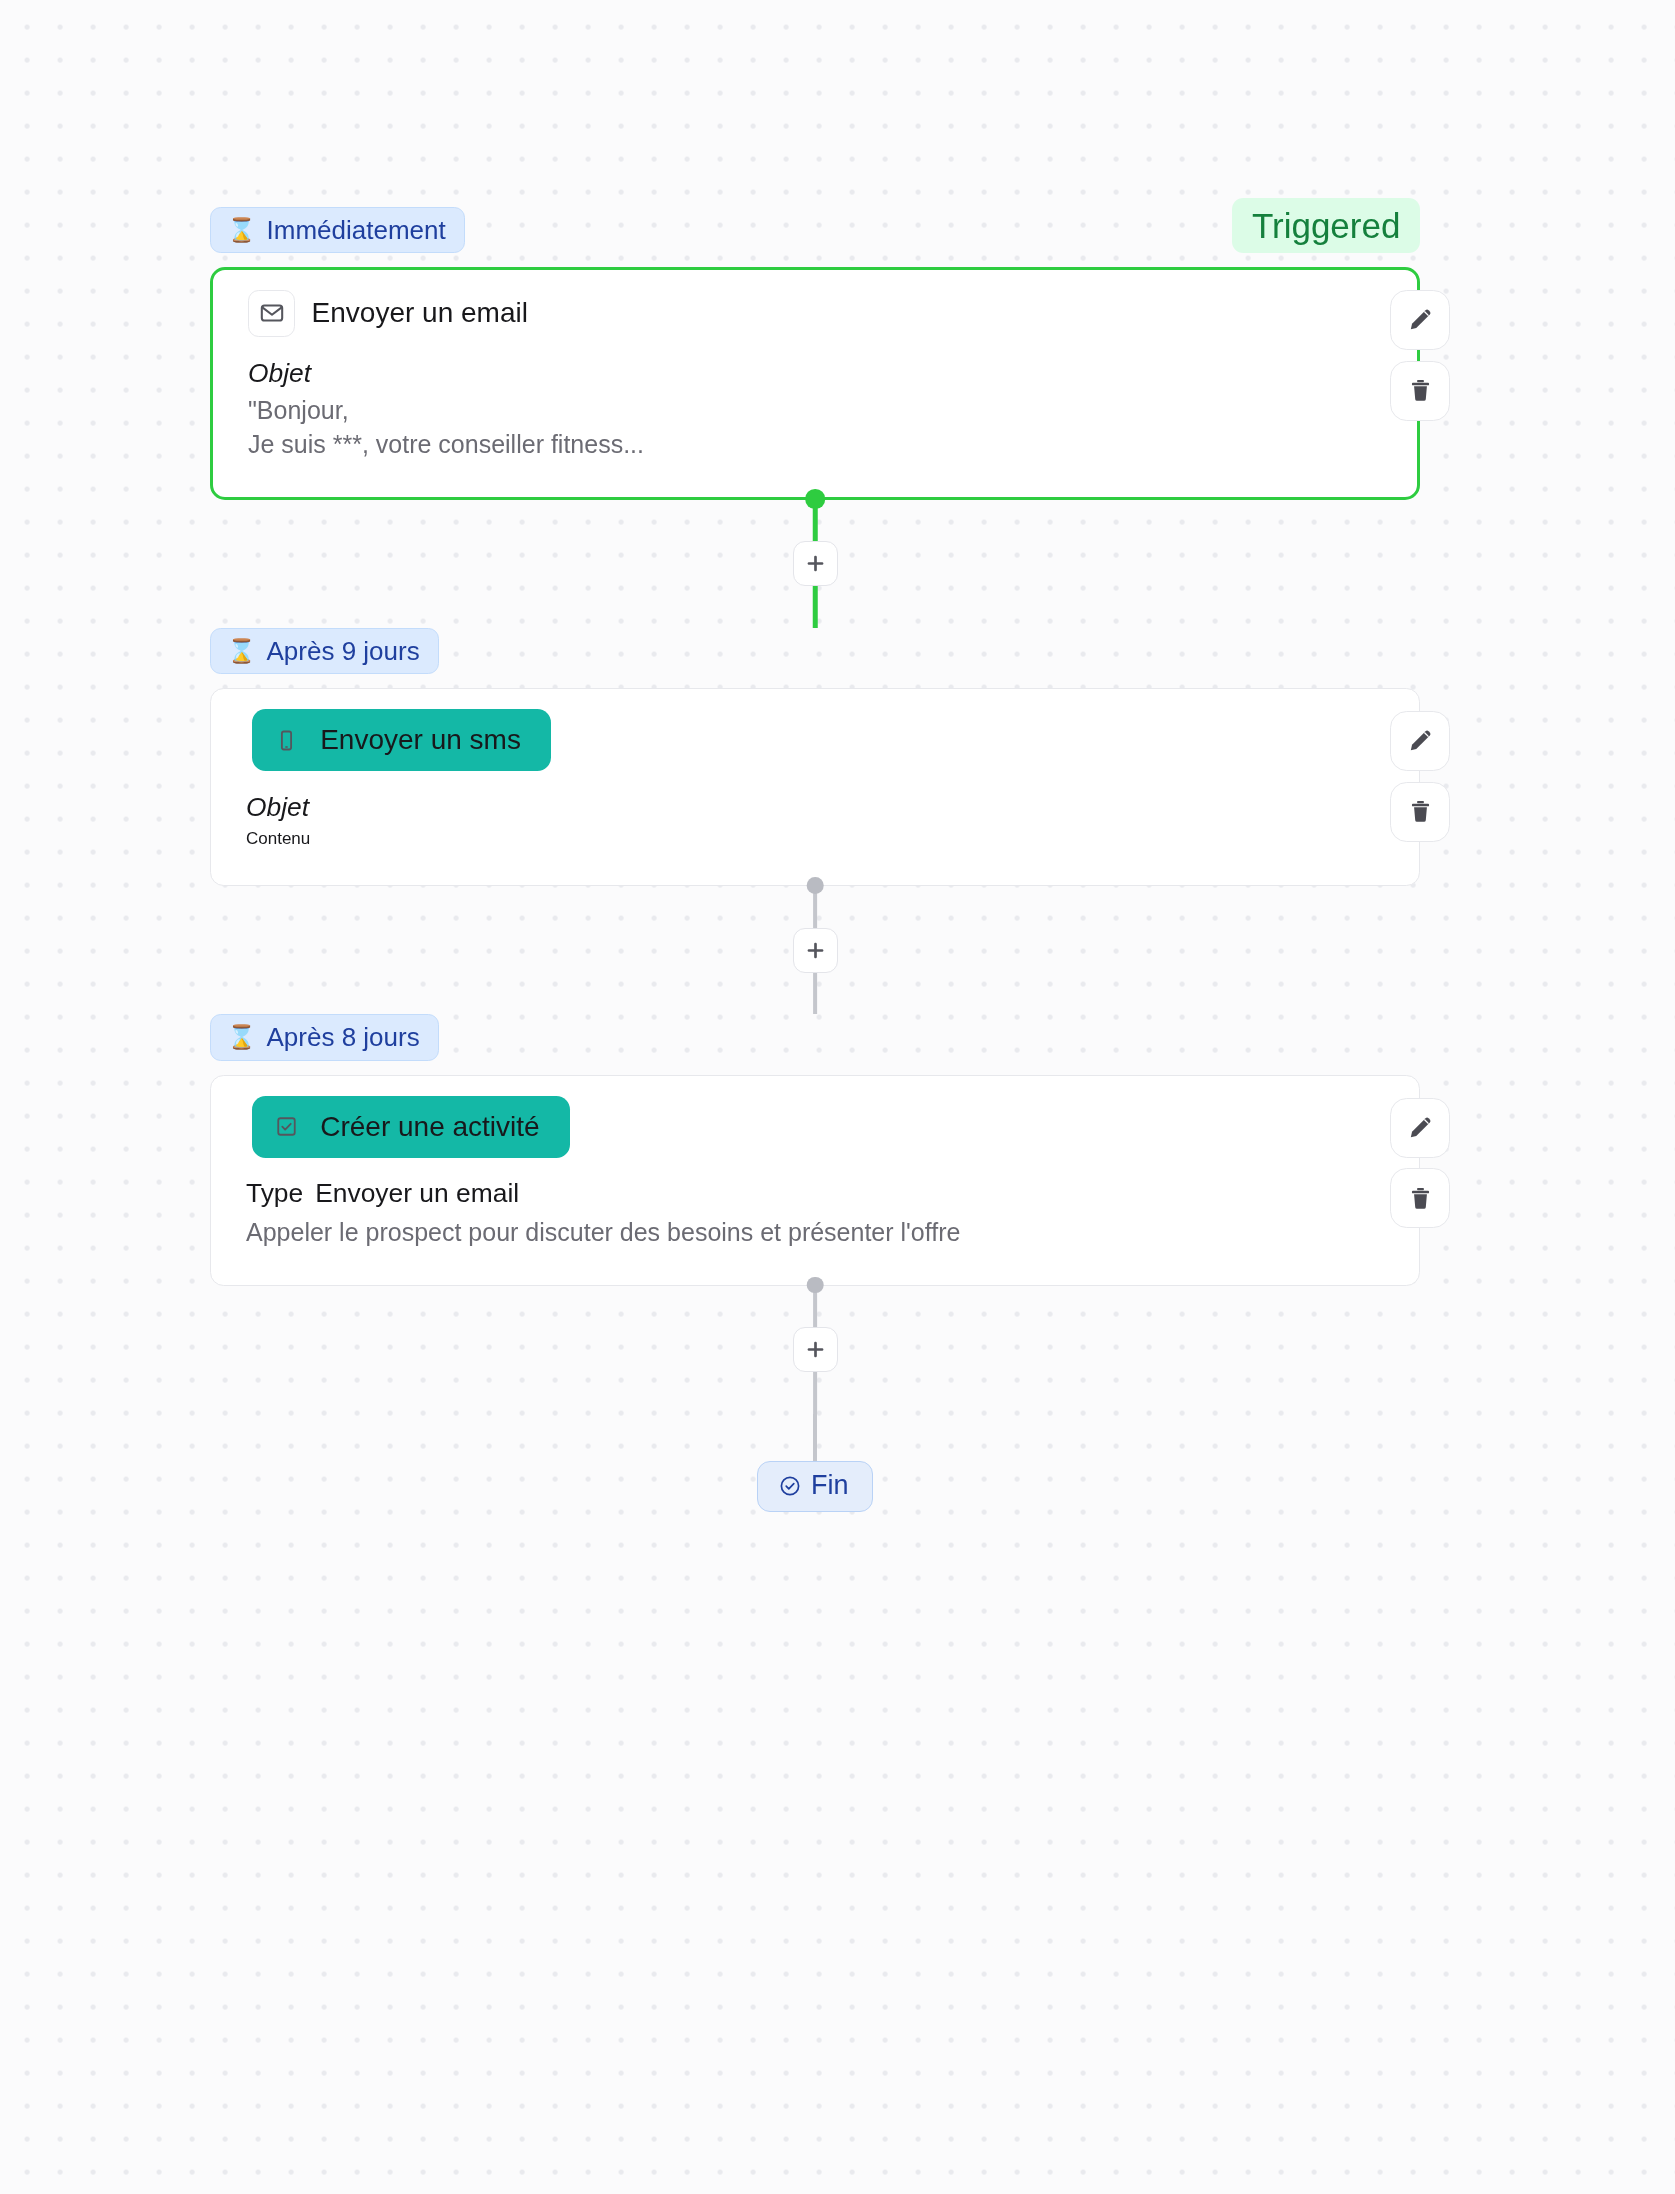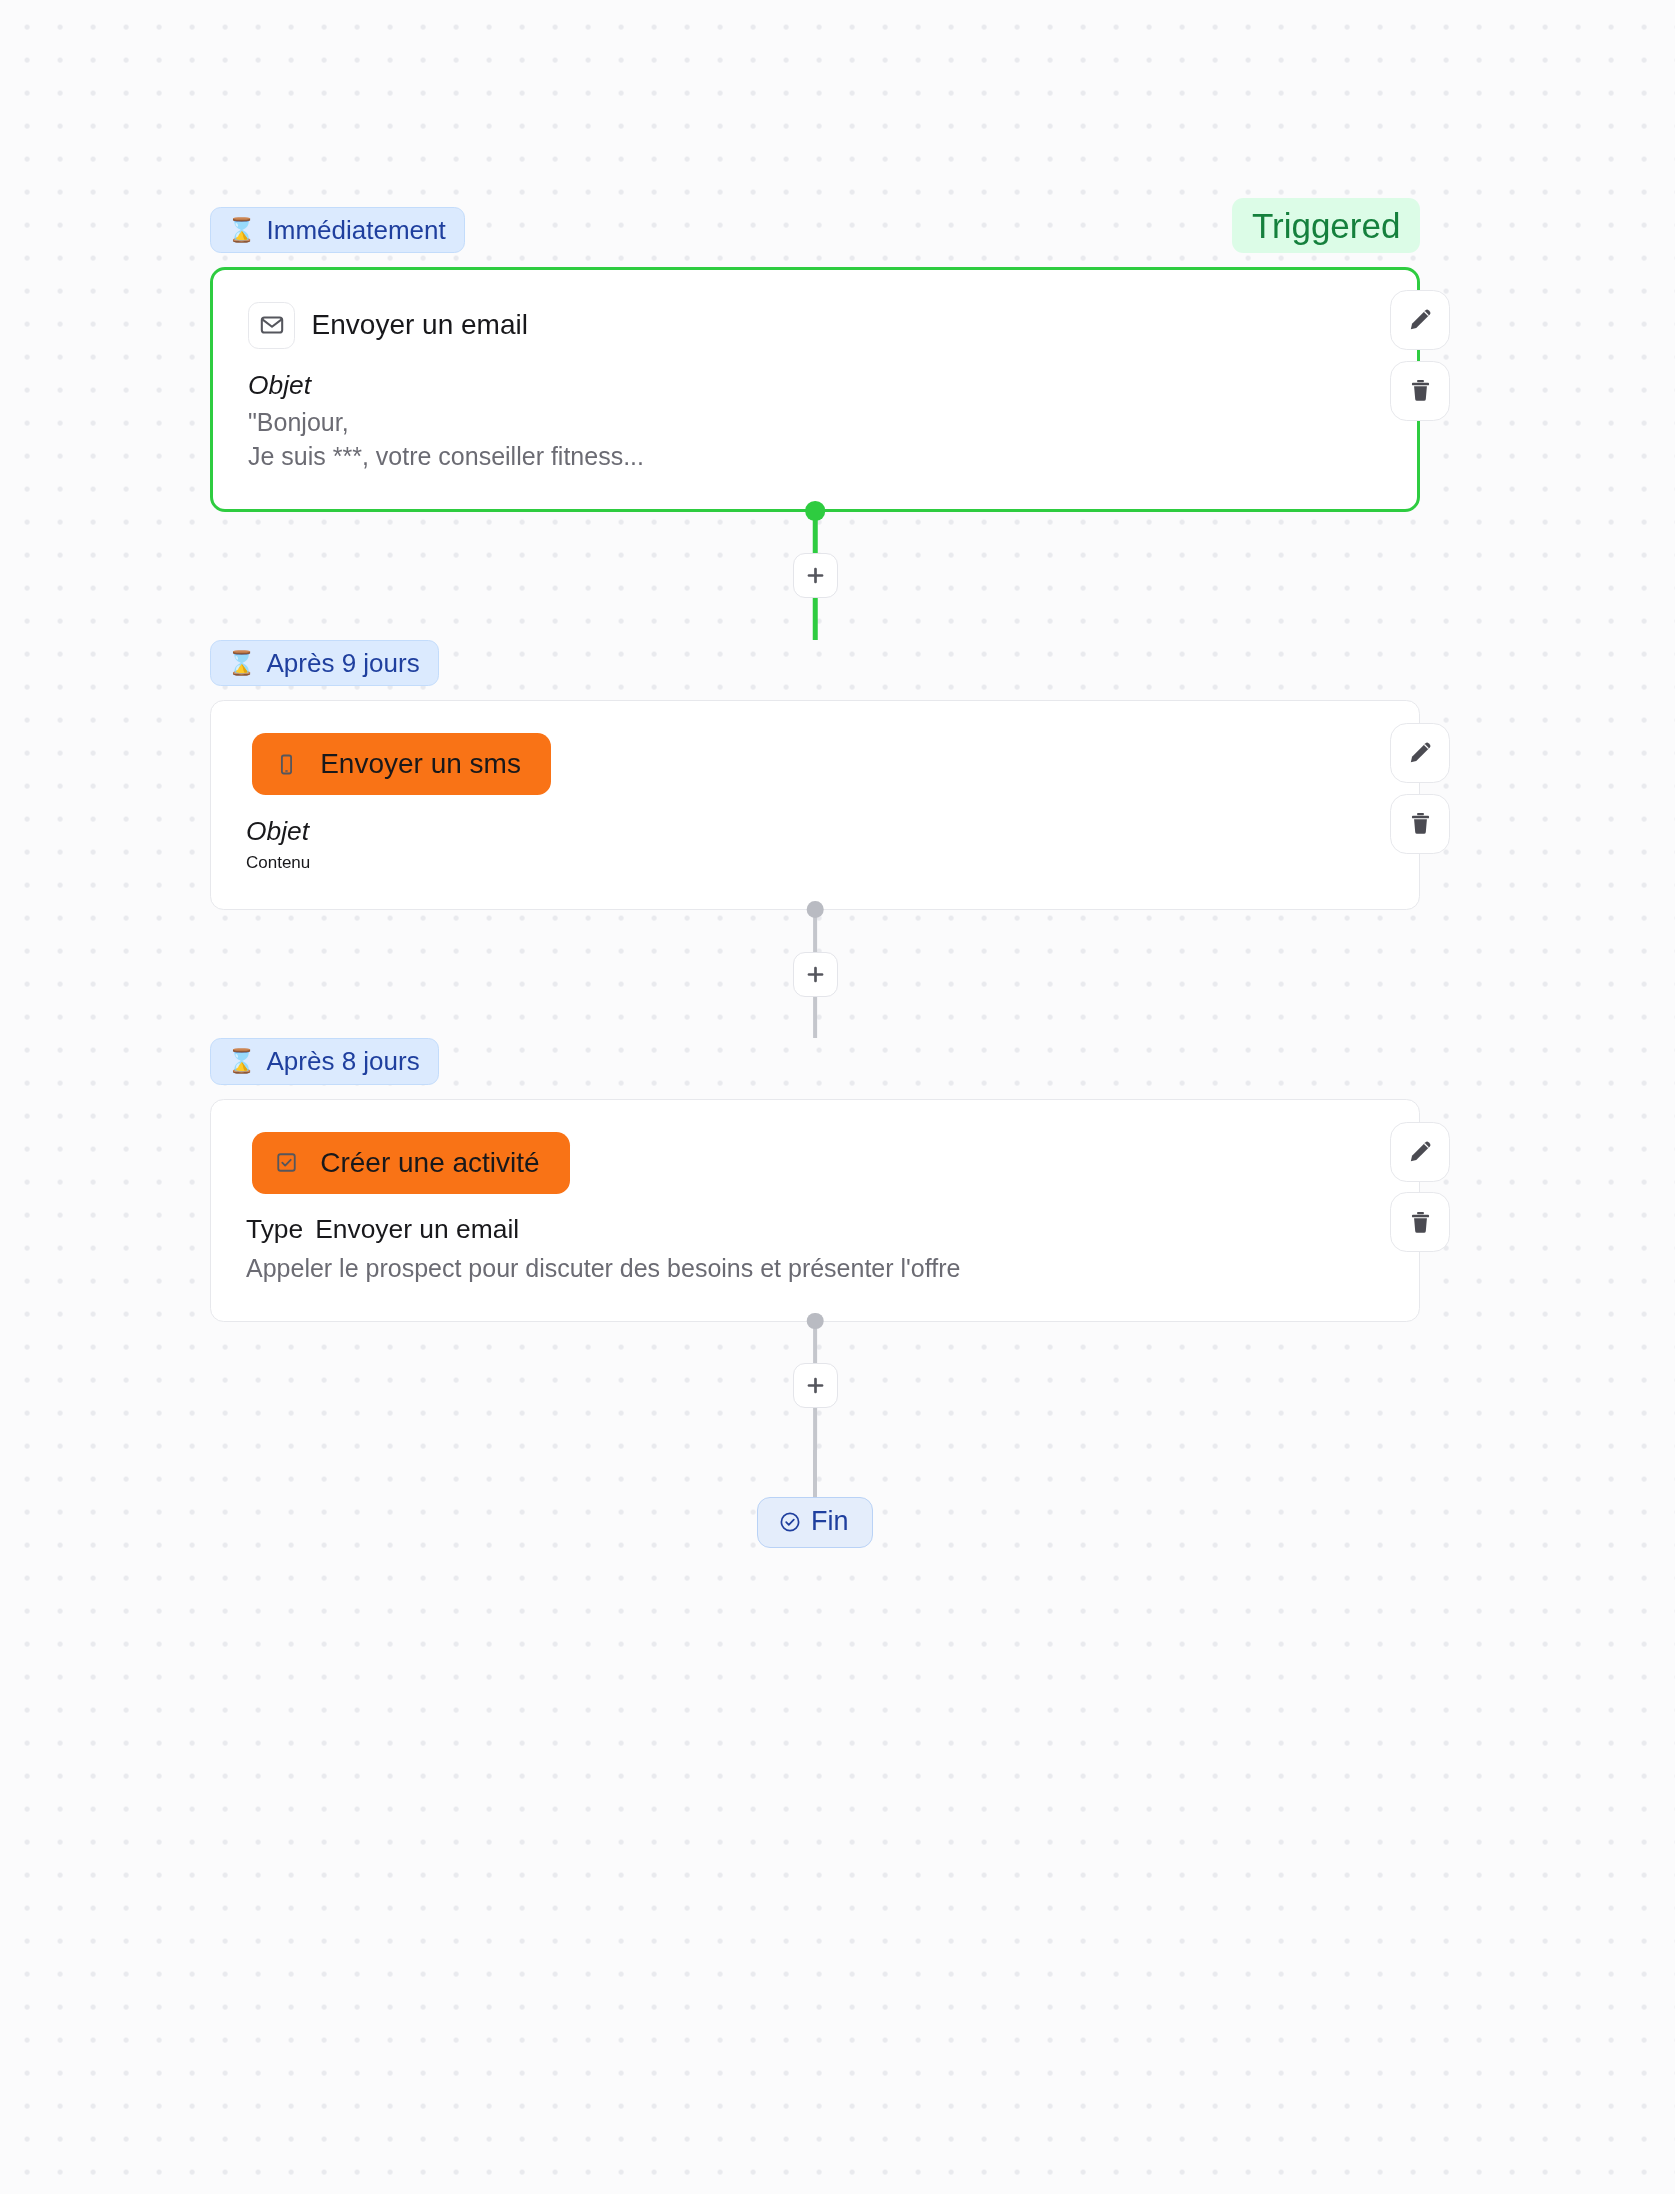--- a/index.html
+++ b/index.html
@@ -73,37 +73,37 @@
   }
 
   
   .node-wrap { position: relative; }
 
   .card {
     position: relative;
     background: #ffffff;
     border: 1.5px solid #e7e8ec;
     border-radius: 13.6px;
-    padding: 32px 35px 35px;
+    padding: 20px 35px 35px;
     min-height: 151px;
   }
   .card.active {
     border: 3px solid #2ecc40;
     border-radius: 15px;
   }
 
   
   .node-head {
     display: inline-flex;
     align-items: center;
     gap: 16.6px;
     margin-bottom: 19.6px;
   }
   .node-head.pill {
-    background: #f97316;
+    background: #14b8a6;
     border-radius: 13.6px;
     padding: 13.6px 30px 13.6px 16.6px;
     margin-left: 6px;
   }
 
   .icon-box {
     width: 47px;
     height: 47px;
     border: 1.5px solid #e7e8ec;
     border-radius: 10.6px;

